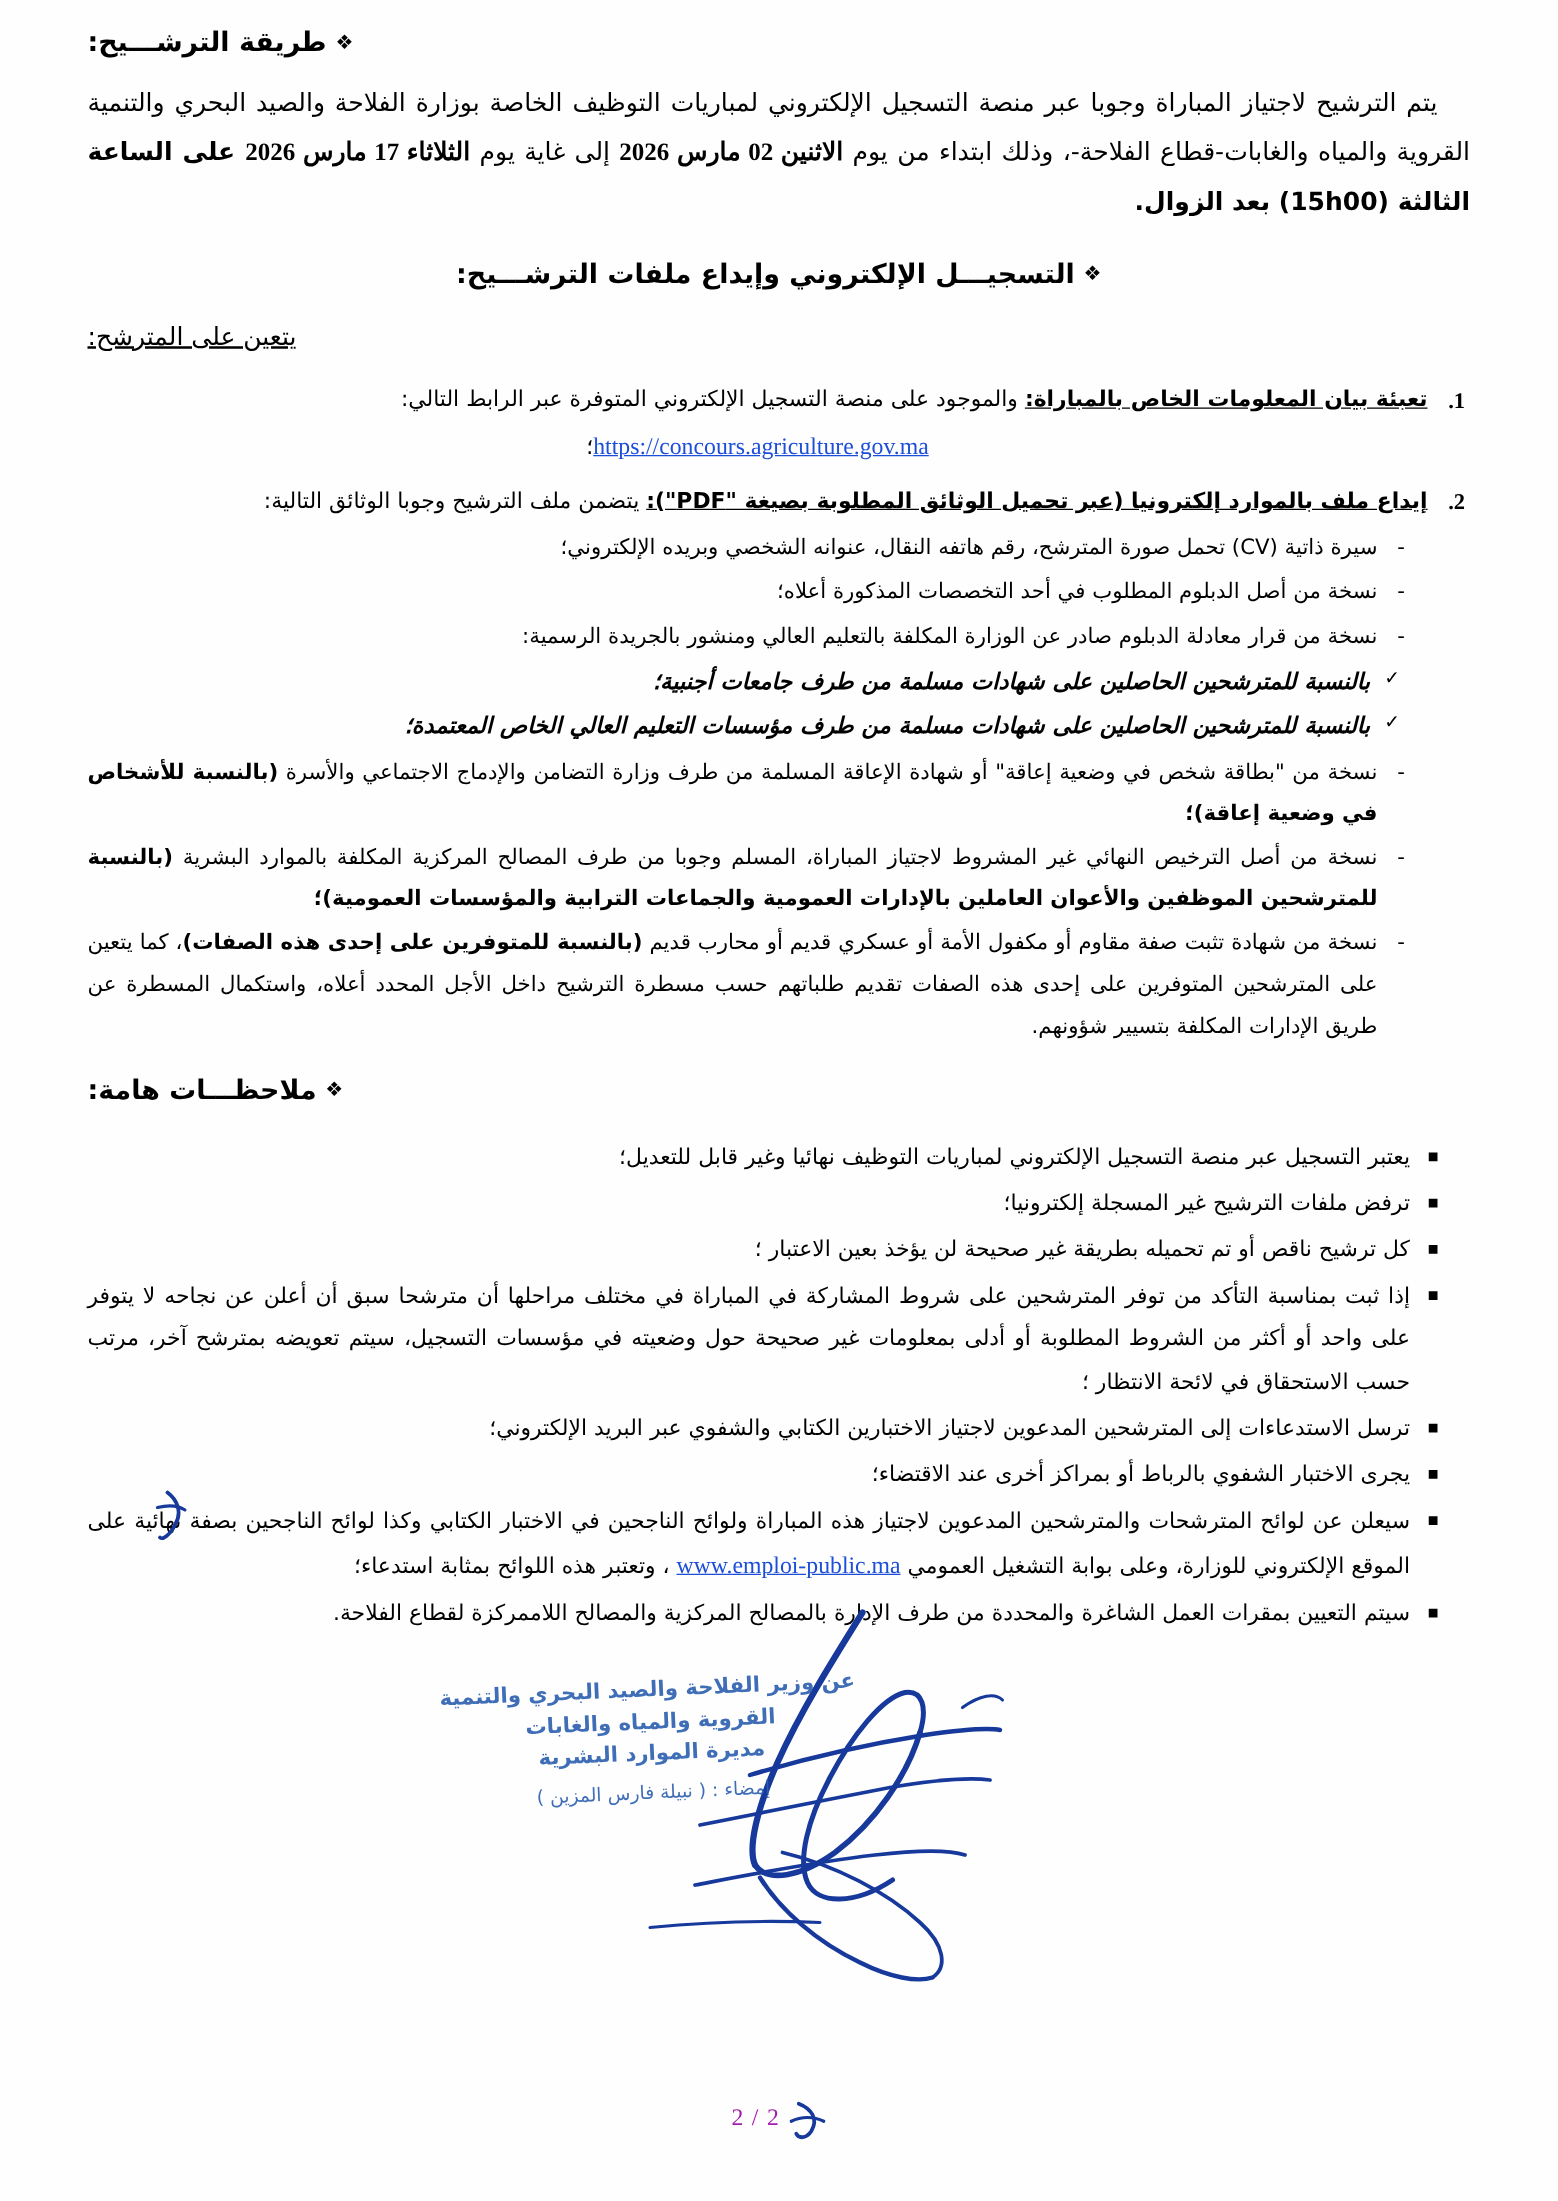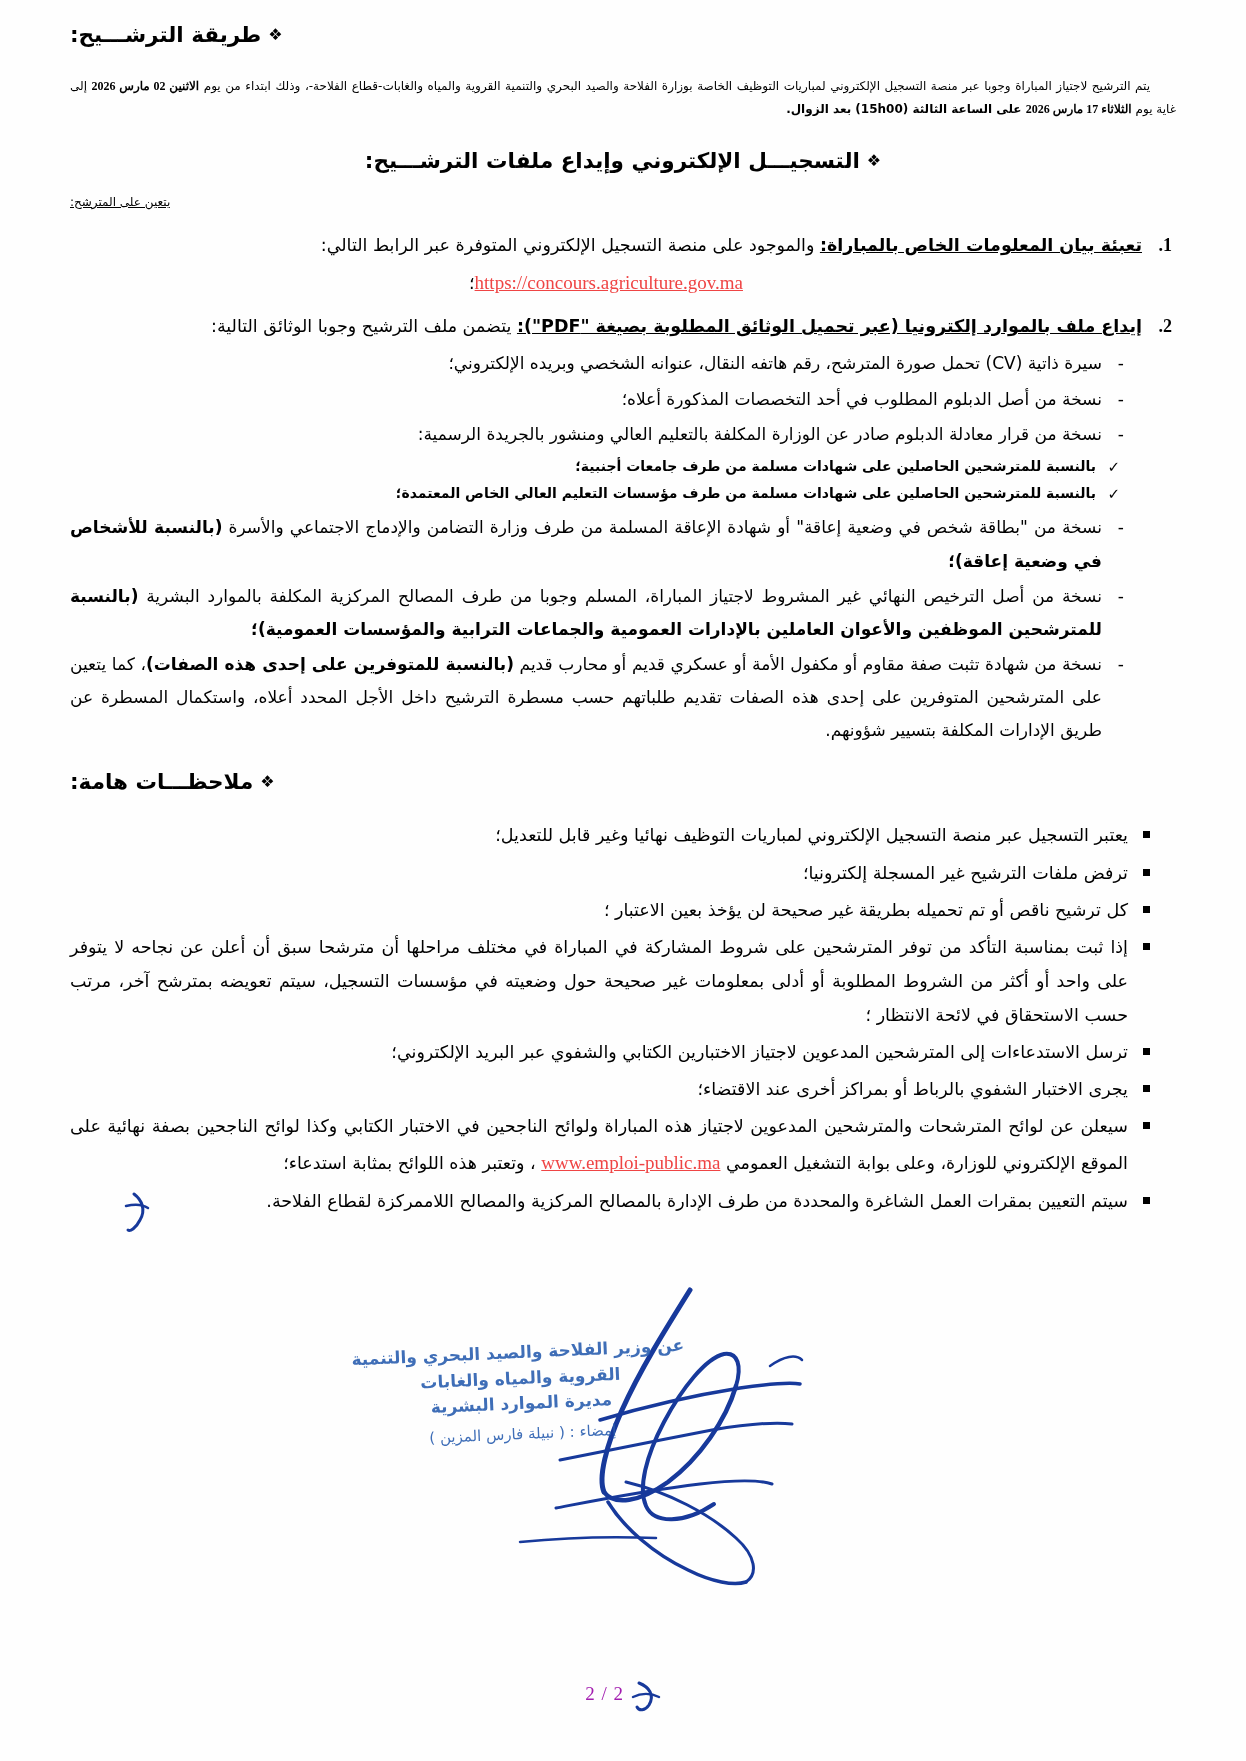--- a/index.html
+++ b/index.html
@@ -44,31 +44,31 @@
   .hinline {
     display: inline-flex;
     align-items: baseline;
     gap: 7px;
     font-weight: bold;
     font-size: 21.5px;
   }
 
   
   .para {
-    font-size: 12px;
-    line-height: 1.95;
-    text-align: justify;
-    margin: 28px 0 0 0;
+    font-size: 20px;
+    line-height: 1.95;
+    text-align: justify;
+    margin: 16px 0 0 0;
     text-indent: 26px;
   }
   .para.center { text-align: left; text-indent: 0; text-decoration: underline; }
   .b { font-weight: bold; }
   .u { text-decoration: underline; }
   .link {
-    color: #ef4444;
+    color: #1d4ed8;
     text-decoration: underline;
     font-family: "Liberation Serif", serif;
     font-size: 19px;
   }
   .lat { font-family: "Liberation Serif", serif; font-weight: bold; }
 
   
   ol.numlist {
     margin: 14px 0 0 0;
     padding: 0 34px 0 0;
@@ -115,24 +115,25 @@
   }
 
   
   ul.checklist {
     margin: 2px 0 2px 0;
     padding: 0 46px 0 0;
     list-style: none;
   }
   ul.checklist > li {
     position: relative;
-    font-size: 14px;
+    font-size: 18px;
     font-weight: bold;
     line-height: 1.95;
     text-align: right;
+    font-style: italic;
   }
   ul.checklist > li::before {
     content: "\2713";
     position: absolute;
     right: -24px;
     top: 0;
     font-weight: normal;
     font-size: 15px;
   }
 

